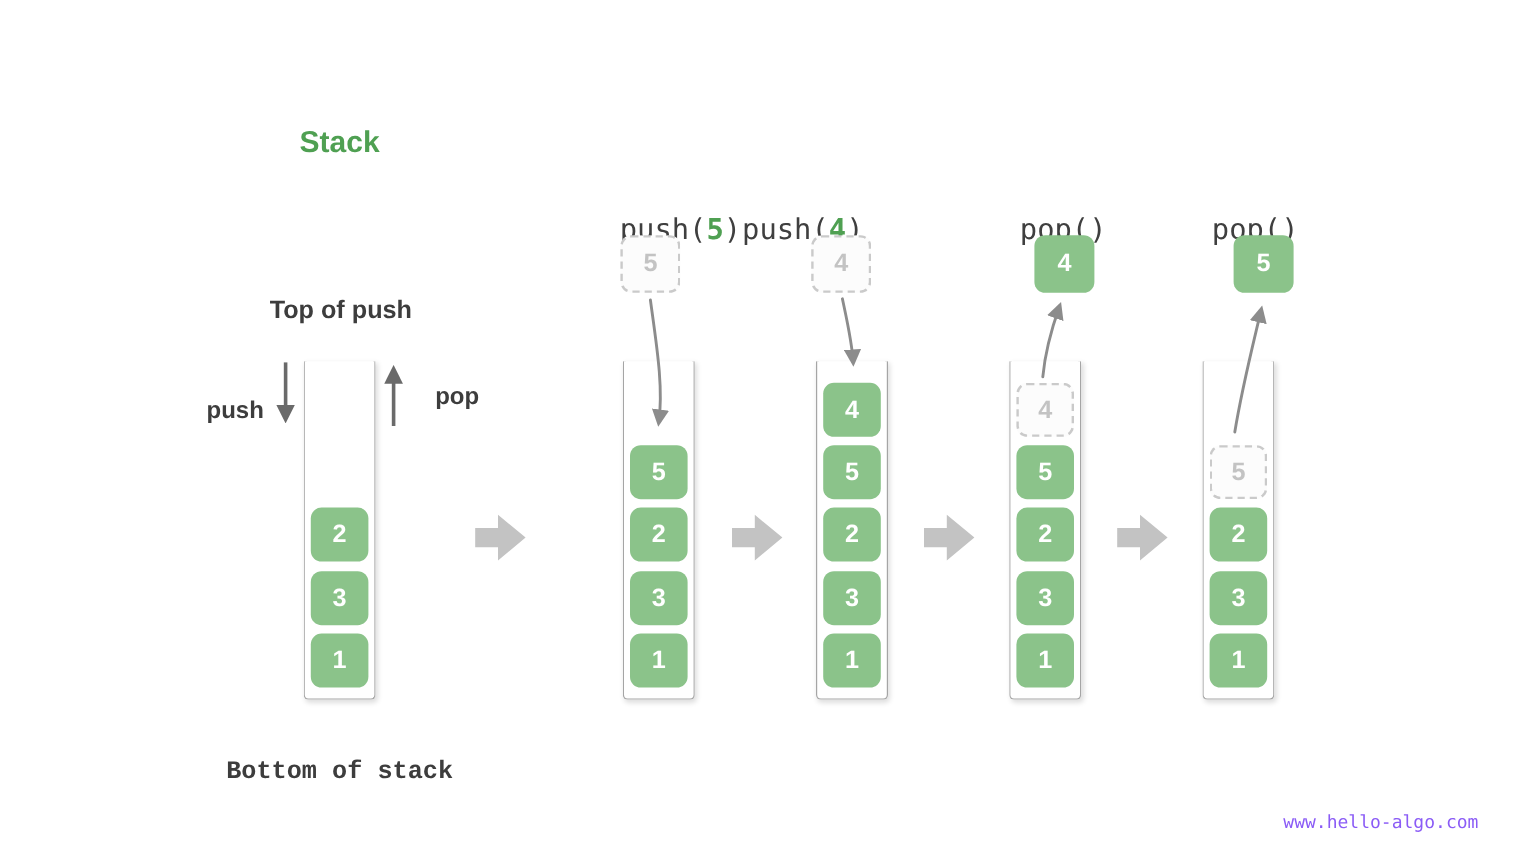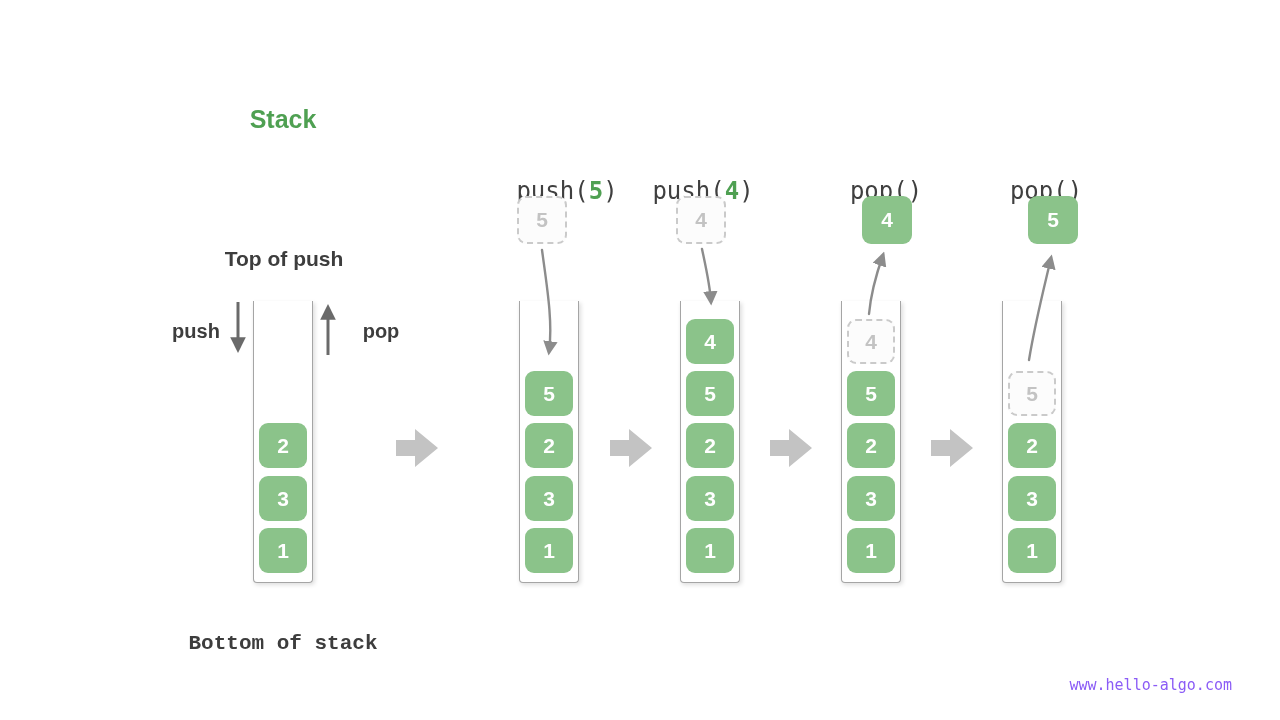--- a/index.html
+++ b/index.html
@@ -49,36 +49,36 @@
 </style>
 </head>
 <body>
 
 <div class="canvas">
 
   <div class="title">Stack</div>
 
   <div class="biglabel" style="top:247px; left:284px;">Top of push</div>
   <div class="biglabel" style="top:632px; left:283px;font-family:Liberation Mono, monospace;">Bottom of stack</div>
-  <div class="sidelabel" style="top:320px; left:196px;">push</div>
+  <div class="sidelabel" style="top:331px; left:196px;">push</div>
   <div class="sidelabel" style="top:320px; left:381px;">pop</div>
 
   <div id="columns">
       <div class="wall" style="left: 253px; top: 301px; height: 282px;"></div>
       <div class="box" style="left: 259px; top: 423px;">2</div>
       <div class="box" style="left: 259px; top: 476px;">3</div>
       <div class="box" style="left: 259px; top: 528px;">1</div>
       <div class="op-label" style="left: 567px;"><span class="">push(</span><span class="arg">5</span><span class="">)</span></div>
       <div class="box floating dashed" style="left: 517px; top: 196px;">5</div>
       <div class="wall" style="left: 519px; top: 301px; height: 282px;"></div>
       <div class="box" style="left: 525px; top: 371px;">5</div>
       <div class="box" style="left: 525px; top: 423px;">2</div>
       <div class="box" style="left: 525px; top: 476px;">3</div>
       <div class="box" style="left: 525px; top: 528px;">1</div>
-      <div class="op-label" style="left: 703px;"><span class="">push(</span><span class="arg">4</span><span class="">)</span></div>
+      <div class="op-label" style="left: 669px;"><span class="">push(</span><span class="arg">4</span><span class="">)</span></div>
       <div class="box floating dashed" style="left: 676px; top: 196px;">4</div>
       <div class="wall" style="left: 680px; top: 301px; height: 282px;"></div>
       <div class="box" style="left: 686px; top: 319px;">4</div>
       <div class="box" style="left: 686px; top: 371px;">5</div>
       <div class="box" style="left: 686px; top: 423px;">2</div>
       <div class="box" style="left: 686px; top: 476px;">3</div>
       <div class="box" style="left: 686px; top: 528px;">1</div>
       <div class="op-label" style="left: 886px;"><span class="">pop()</span></div>
       <div class="box floating" style="left: 862px; top: 196px;">4</div>
       <div class="wall" style="left: 841px; top: 301px; height: 282px;"></div>

